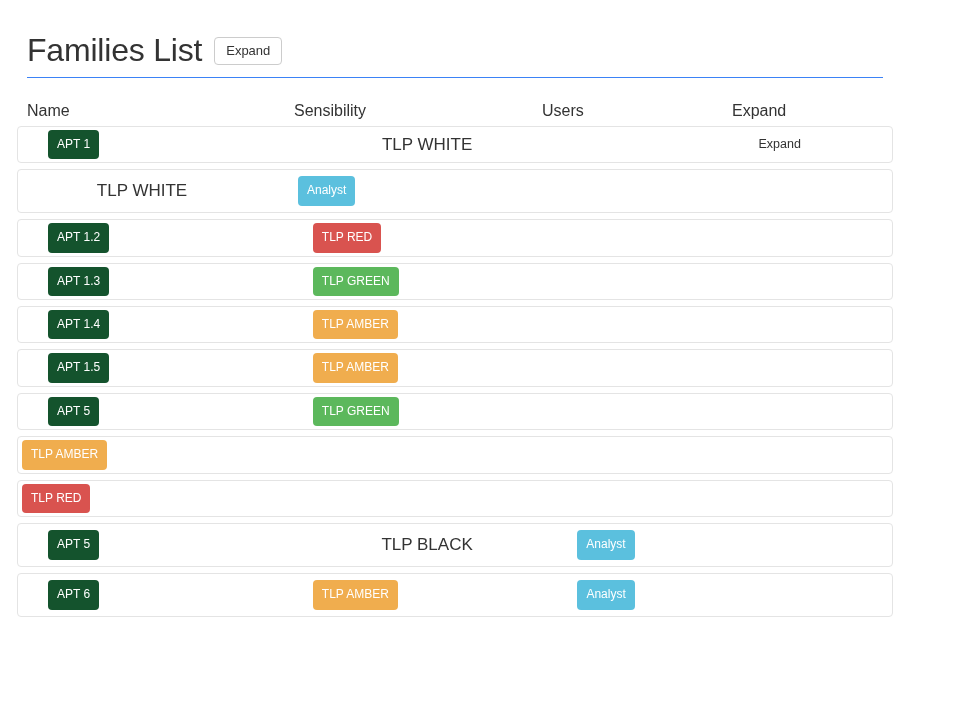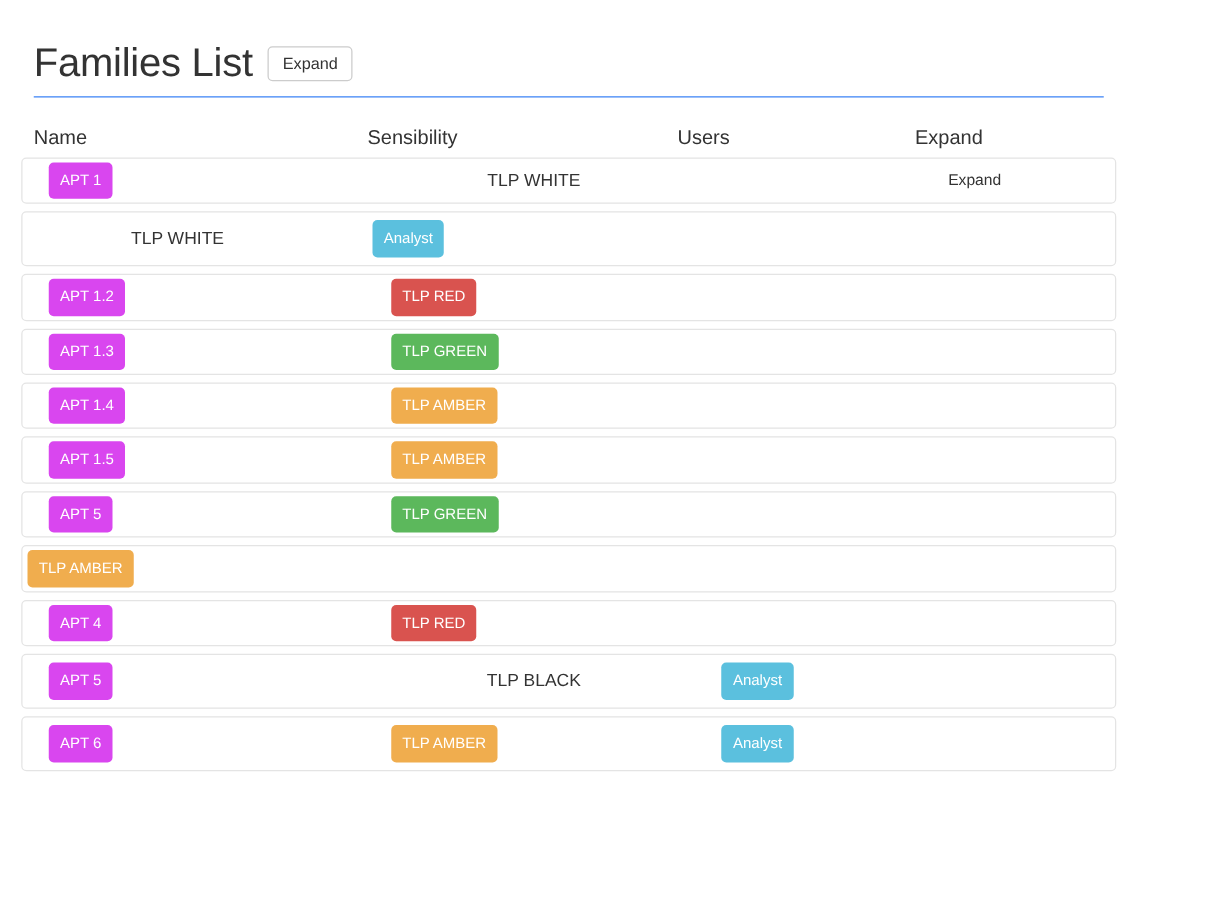--- a/index.html
+++ b/index.html
@@ -102,31 +102,32 @@
     font-size: 12px;
     line-height: 1.45;
     padding: 6px 9px;
     border-radius: 4px;
     color: #ffffff;
     white-space: nowrap;
     font-family: "Liberation Sans", sans-serif;
     cursor: pointer;
   }
   .badge-name {
-    background: #d946ef;
+    background: #14532d;
     padding: 6px 9px;
     font-size: 12px;
+    margin-left: 9px;
   }
   .badge-red    { background: #d9534f; }
   .badge-green  { background: #5cb85c; }
   .badge-amber  { background: #f0ad4e; }
   .badge-info   { background: #5bc0de; }
 
   .plain-text {
-    font-size: 14px;
+    font-size: 17px;
     color: #333333;
     line-height: 1.4;
   }
   .expand-link {
     font-size: 12.5px;
     color: #333333;
     cursor: pointer;
     line-height: 1.4;
   }
 </style>
@@ -220,23 +221,20 @@
         <div class="cell cell-expand"></div>
       </div>
       <div class="row">
         <div class="cell cell-sens badge-cell">
           <span class="badge badge-amber">TLP AMBER</span>
         </div>
         <div class="cell cell-users"></div>
         <div class="cell cell-expand"></div>
       </div>
       <div class="row">
-        <div class="cell cell-name">
-          <span class="badge badge-name">APT 4</span>
-        </div>
         <div class="cell cell-sens badge-cell">
           <span class="badge badge-red">TLP RED</span>
         </div>
         <div class="cell cell-users"></div>
         <div class="cell cell-expand"></div>
       </div>
       <div class="row tall">
         <div class="cell cell-name">
           <span class="badge badge-name">APT 5</span>
         </div>

